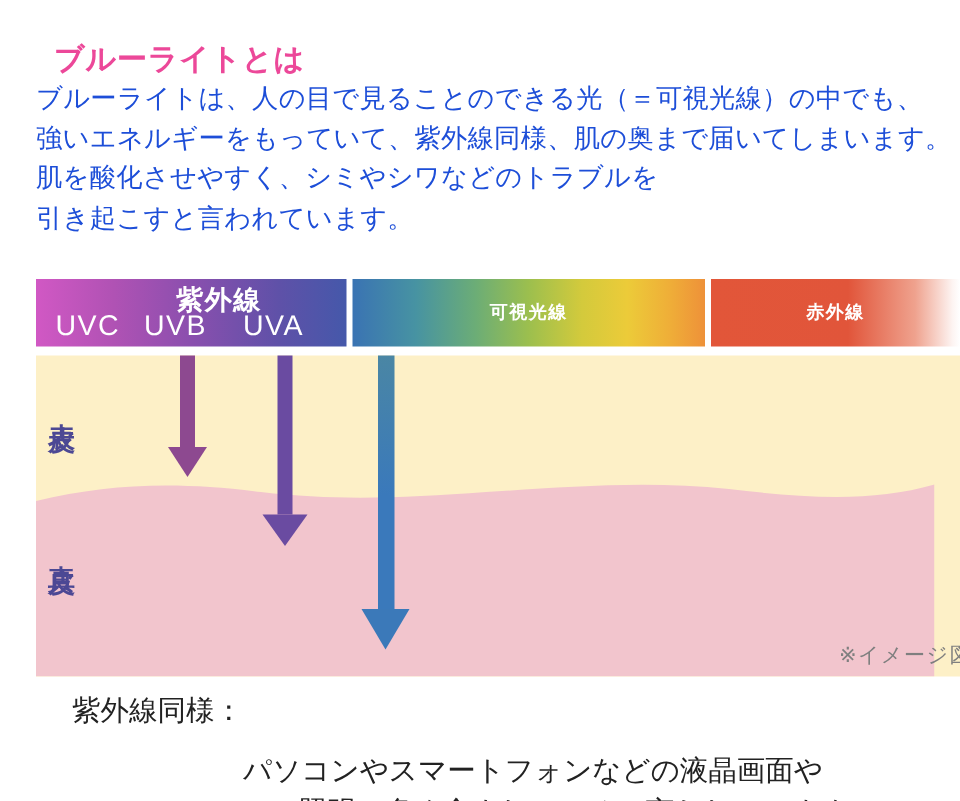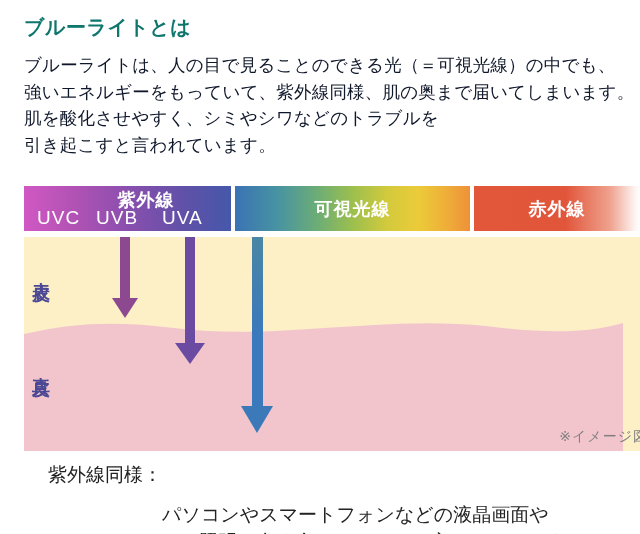--- a/index.html
+++ b/index.html
@@ -5,41 +5,41 @@
   html,body{margin:0;padding:0;}
   body{
     width:640px;height:534px;background:#ffffff;
     font-family:"Liberation Sans","DejaVu Sans",sans-serif;
     color:#2f2f2f;position:relative;overflow:hidden;
   }
   .page{position:absolute;inset:0;}
 
   
   .title{
-    position:absolute;left:24px;top:14px;margin:0;
-    font-size:20px;font-weight:bold;color:#0f766e;letter-spacing:.5px;
+    position:absolute;left:24px;top:14px;margin:12px;
+    font-size:20px;font-weight:bold;color:#ec4899;letter-spacing:.5px;
   }
   .intro{
     position:absolute;left:24px;top:52px;margin:0;width:612px;
-    font-size:17.5px;line-height:26.5px;color:#0f172a;
+    font-size:17.5px;line-height:26.5px;color:#1d4ed8;
     white-space:pre-line;letter-spacing:.2px;
   }
 
   
   .figure{position:absolute;left:24px;top:186px;width:616px;height:259px;}
 
   .bar{position:absolute;left:0;top:0;width:544px;height:45px;background:#fff;}
   .seg{position:absolute;top:0;height:45px;}
   .seg-uv{left:0;width:207px;
     background:linear-gradient(90deg,#d158c4 0%,#b052b4 25%,#8a4fae 50%,#5f51a8 78%,#4558aa 100%);}
   .seg-vis{left:211px;width:235px;display:flex;align-items:center;justify-content:center;
     background:linear-gradient(90deg,#3a73b3 0%,#4793a2 18%,#6cad76 35%,#9cbf4e 50%,#d3ca3c 65%,#eccb39 78%,#efae38 90%,#ee9139 100%);}
   .seg-ir{left:450px;width:166px;display:flex;align-items:center;justify-content:center;
     background:linear-gradient(90deg,#e25639 0%,#e1553a 55%,#efa28e 82%,#fdf4f2 97%,#ffffff 100%);}
-  .bar-label{color:#fff;font-weight:bold;font-size:18px;letter-spacing:1px;}
+  .bar-label{color:#fff;font-weight:bold;font-size:12px;letter-spacing:1px;}
   .uv-main{position:absolute;left:66px;top:2px;width:112px;text-align:center;
     color:#fff;font-weight:bold;font-size:18px;letter-spacing:1px;}
   .uv-sub{position:absolute;top:21px;color:#fff;font-weight:normal;font-size:19px;letter-spacing:1px;}
   .uvc{left:13px;} .uvb{left:72px;} .uva{left:138px;}
 
   
   .skin{position:absolute;left:0;top:51px;width:630px;height:214px;background:#fdf0c7;}
   .skin svg{position:absolute;left:0;top:0;display:block;}
   .skin-label{
     position:absolute;left:8px;

